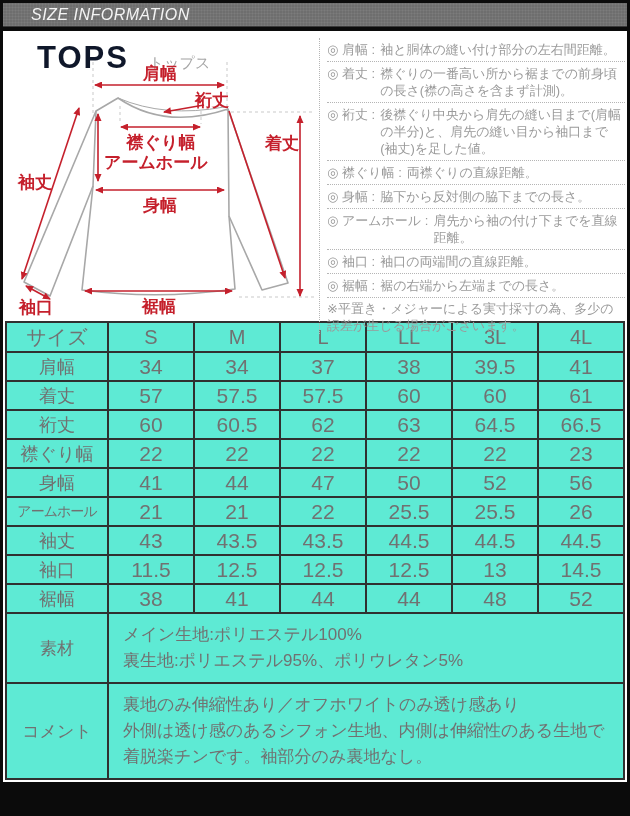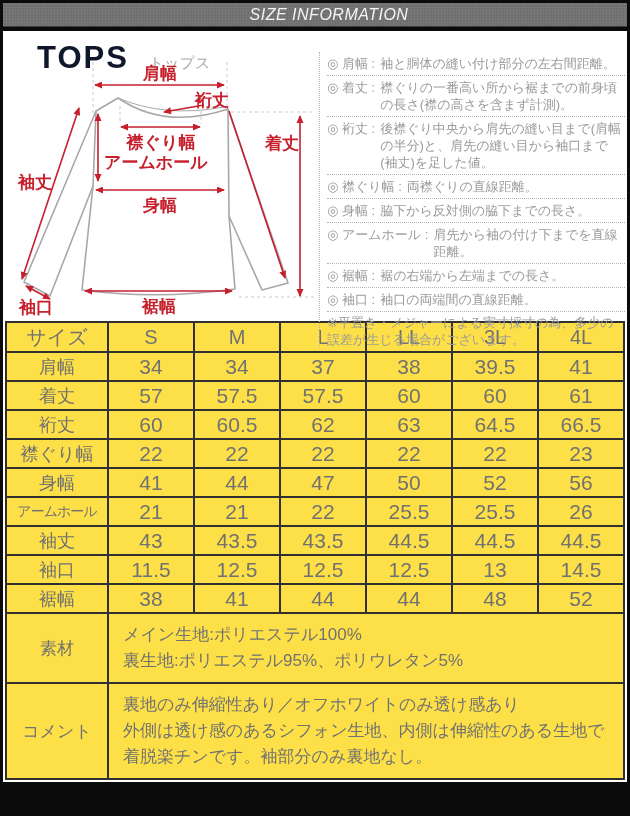--- a/index.html
+++ b/index.html
@@ -10,48 +10,48 @@
   
   .bar {
     height:24px; line-height:24px;
     background-color:#6e6e6e;
     background-image:
       repeating-linear-gradient(0deg, rgba(255,255,255,.05) 0 1px, transparent 1px 3px),
       repeating-linear-gradient(90deg, rgba(255,255,255,.05) 0 1px, transparent 1px 3px);
     color:#f4f4f4; font-style:italic; font-size:16px; letter-spacing:.5px;
     border-bottom:1px solid #3a3a3a;
   }
-  .bar.first { padding-left:28px; margin-bottom:4px;text-align:center; }
+  .bar.first { padding-left:28px; margin-bottom:4px; }
   .bar.second { padding-left:12px; margin:5px 0 3px 0; }
 
   
   .panel { background:#fff; }
   .diagram-panel { position:relative; height:288px; }
 
   .tops-head { position:absolute; top:9px; left:34px; }
   .tops-title { font-size:31px; font-weight:bold; color:#0f172a; letter-spacing:2px; display:inline-block; }
   .tops-sub { font-size:15px; color:#a6a6a6; margin-left:20px; }
 
   .garment-svg { position:absolute; left:2px; top:25px; }
   .garment-svg text { font-family:"Liberation Sans","DejaVu Sans",sans-serif; font-weight:bold; fill:#c5202c; }
 
   
   .defs {
-    position:absolute; top:21px; left:316px; width:306px;
+    position:absolute; top:7px; left:316px; width:306px;
     border-left:1px dotted #b5b5b5; padding-left:7px;
     color:#9a9a9a; font-size:13px; line-height:17px;
   }
   .def-item { display:flex; padding:3px 0 3px 0; border-bottom:1px dotted #b5b5b5; }
   .def-term { white-space:nowrap; margin-right:5px; }
   .def-desc { flex:1; }
   .def-note { padding-top:2px; color:#9a9a9a; }
 
   
   .table-panel { padding:2px; }
-  table.size { width:100%; border-collapse:collapse; background:#fde047; table-layout:fixed; }
+  table.size { width:100%; border-collapse:collapse; background:#5eead4; table-layout:fixed; }
   table.size th, table.size td {
     border:2px solid #303030; color:#717171; text-align:center; vertical-align:middle;
   }
   table.size col.lblcol { width:102px; }
   table.size th { height:30px; font-size:20px; font-weight:normal; }
   table.size td.num { height:29px; font-size:21px;border-radius:9px; }
   table.size td.lbl { font-size:18px; }
   table.size td.lbl.small { font-size:14px; letter-spacing:-1px; }
   td.blk-label { font-size:17px; }
   td.blk-text { text-align:left !important; padding:8px 10px 8px 14px; font-size:17px; line-height:26px; }
@@ -142,26 +142,26 @@
           </div>
           <div class="def-item">
             <span class="def-term">◎ 身幅 :</span>
             <span class="def-desc">脇下から反対側の脇下までの長さ。</span>
           </div>
           <div class="def-item">
             <span class="def-term">◎ アームホール :</span>
             <span class="def-desc">肩先から袖の付け下までを直線距離。</span>
           </div>
           <div class="def-item">
+            <span class="def-term">◎ 袖口 :</span>
+            <span class="def-desc">袖口の両端間の直線距離。</span>
+          </div>
+          <div class="def-item">
             <span class="def-term">◎ 裾幅 :</span>
             <span class="def-desc">裾の右端から左端までの長さ。</span>
-          </div>
-          <div class="def-item">
-            <span class="def-term">◎ 袖口 :</span>
-            <span class="def-desc">袖口の両端間の直線距離。</span>
           </div>
         </div>
       <div class="def-note">※平置き・メジャーによる実寸採寸の為、多少の誤差が生じる場合がございます。</div>
     </div>
   </div>
 
 
   <div class="panel table-panel">
     <table class="size">
       <colgroup>

